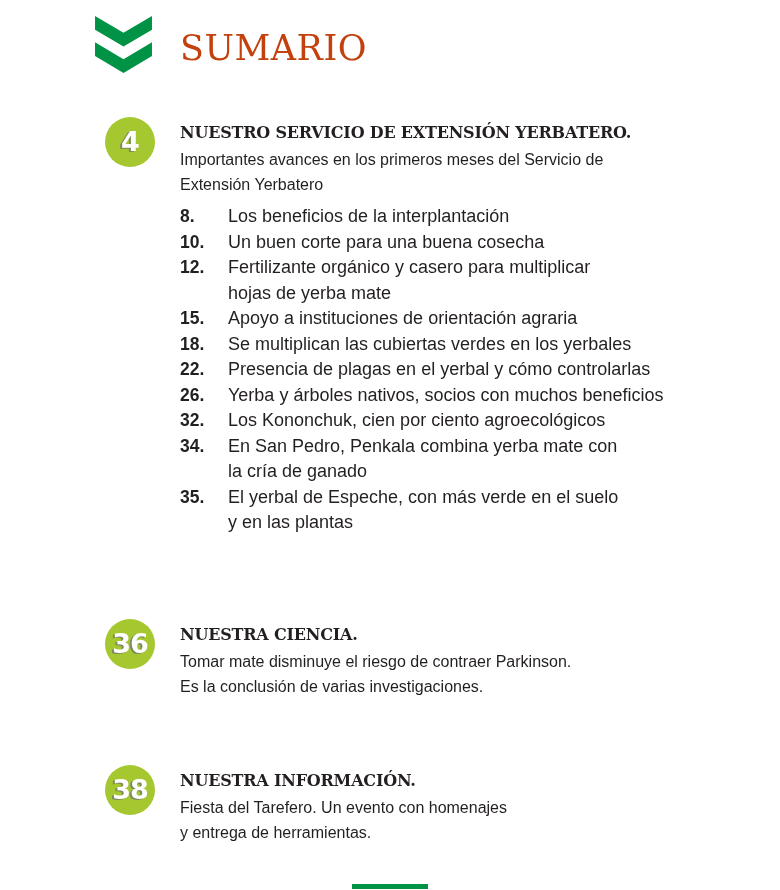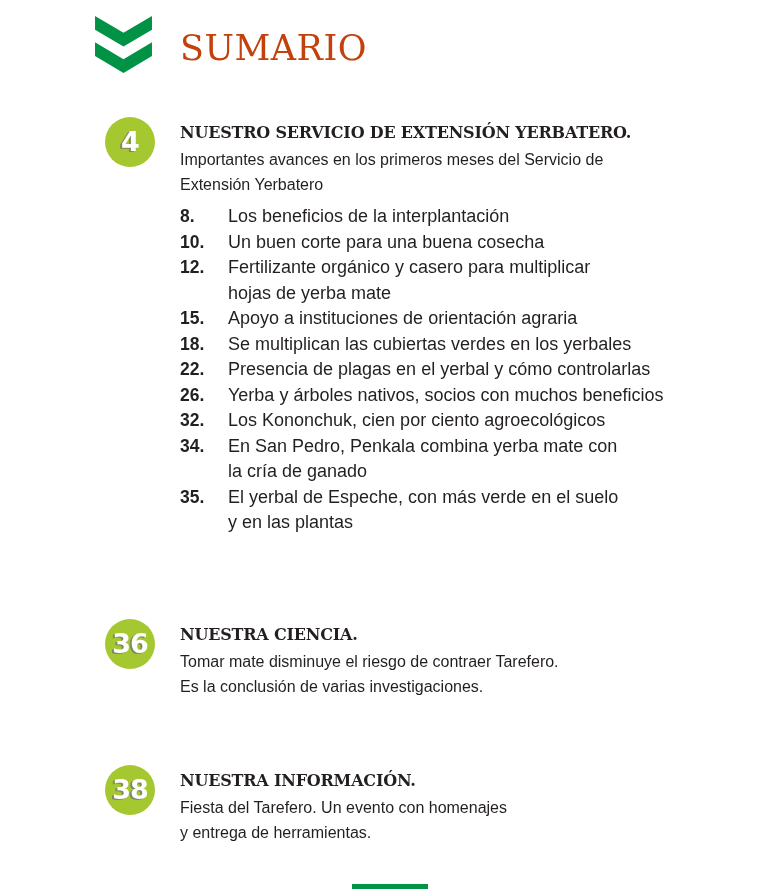--- a/index.html
+++ b/index.html
@@ -170,21 +170,21 @@
 y en las plantas</span>
       </div>
     </div>
   </div>
 </div>
 
 <div class="section" style="top:619px">
   <div class="badge">36</div>
   <div class="section-body">
     <div class="section-title">NUESTRA CIENCIA.</div>
-    <div class="section-desc">Tomar mate disminuye el riesgo de contraer Tarefero.
+    <div class="section-desc">Tomar mate disminuye el riesgo de contraer Parkinson.
 Es la conclusión de varias investigaciones.</div>
   </div>
 </div>
 
 <div class="section" style="top:765px">
   <div class="badge">38</div>
   <div class="section-body">
     <div class="section-title">NUESTRA INFORMACIÓN.</div>
     <div class="section-desc">Fiesta del Tarefero. Un evento con homenajes
 y entrega de herramientas.</div>

